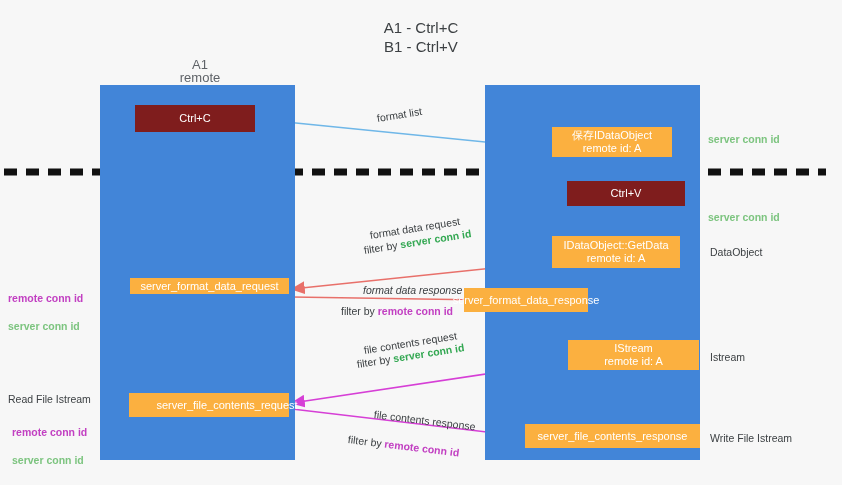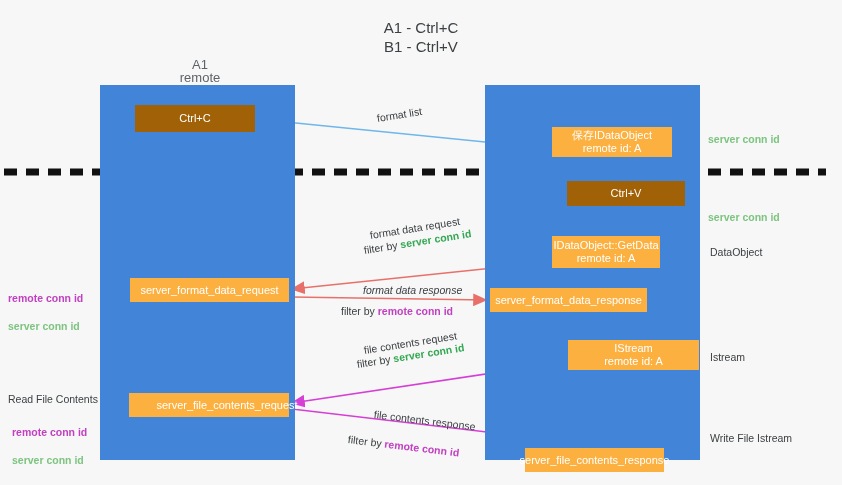--- a/index.html
+++ b/index.html
@@ -36,32 +36,32 @@
   .lane.a1{left:100px;top:85px;width:195px;height:375px;}
   .lane.b1{left:485px;top:85px;width:215px;height:375px;}
 
   
   .box{
     position:absolute;box-sizing:border-box;
     display:flex;align-items:center;justify-content:center;
     text-align:center;color:#ffffff;font-size:11px;line-height:13px;
     white-space:pre-line;padding:2px 4px;
   }
-  .box.green{background:#a16207;}
+  .box.green{background:#7f1d1d;}
   .box.orange{background:#fbb040;}
 
   #box-ctrlc      {left:135px;top:105px;width:120px;height:27px;}
   #box-saveobj    {left:552px;top:127px;width:120px;height:30px;}
   #box-ctrlv      {left:555px;top:181px;width:118px;height:25px;margin-left:12px;}
-  #box-getdata    {left:552px;top:236px;width:108px;height:32px;}
-  #box-fmtreq     {left:130px;top:278px;width:159px;height:24px;}
-  #box-fmtresp    {left:490px;top:288px;width:157px;height:24px;}
+  #box-getdata    {left:552px;top:236px;width:128px;height:32px;}
+  #box-fmtreq     {left:130px;top:278px;width:159px;height:16px;}
+  #box-fmtresp    {left:464px;top:288px;width:124px;height:24px;}
   #box-istream    {left:568px;top:340px;width:131px;height:30px;}
   #box-filereq    {left:129px;top:393px;width:160px;height:24px;padding-left:40px;}
-  #box-fileresp   {left:525px;top:448px;width:139px;height:24px;}
+  #box-fileresp   {left:525px;top:424px;width:175px;height:24px;}
 
   
   .edgelab{
     position:absolute;color:#3c4043;font-size:10.5px;line-height:15px;
     white-space:nowrap;
   }
   .edgelab .green-t{color:#34a853;font-weight:bold;}
   .edgelab .pink-t{color:#c240c2;font-weight:bold;}
   .rot-up{transform:rotate(-9deg);transform-origin:left center;}
   .rot-dn{transform:rotate(7deg);transform-origin:left center;}
@@ -188,20 +188,20 @@
   <div class="side greenbold" id="side-srv2">server conn id</div>
   <div class="side gray" id="side-dataobject">DataObject</div>
   <div class="side gray" id="side-istream">Istream</div>
   <div class="side gray" id="side-writefile">Write File Istream</div>
 
   <div class="side" id="side-left-ids">
     <div class="kv-pink">remote conn id</div>
     <div class="kv-green">server conn id</div>
   </div>
 
-  <div class="side gray" id="side-left-read">Read File Contents</div>
+  <div class="side gray" id="side-left-read">Read File Istream</div>
 
   <div class="side" id="side-left-ids2">
     <div class="kv-pink">remote conn id</div>
     <div class="kv-green">server conn id</div>
   </div>
 
 </div>
 
 </body></html>

